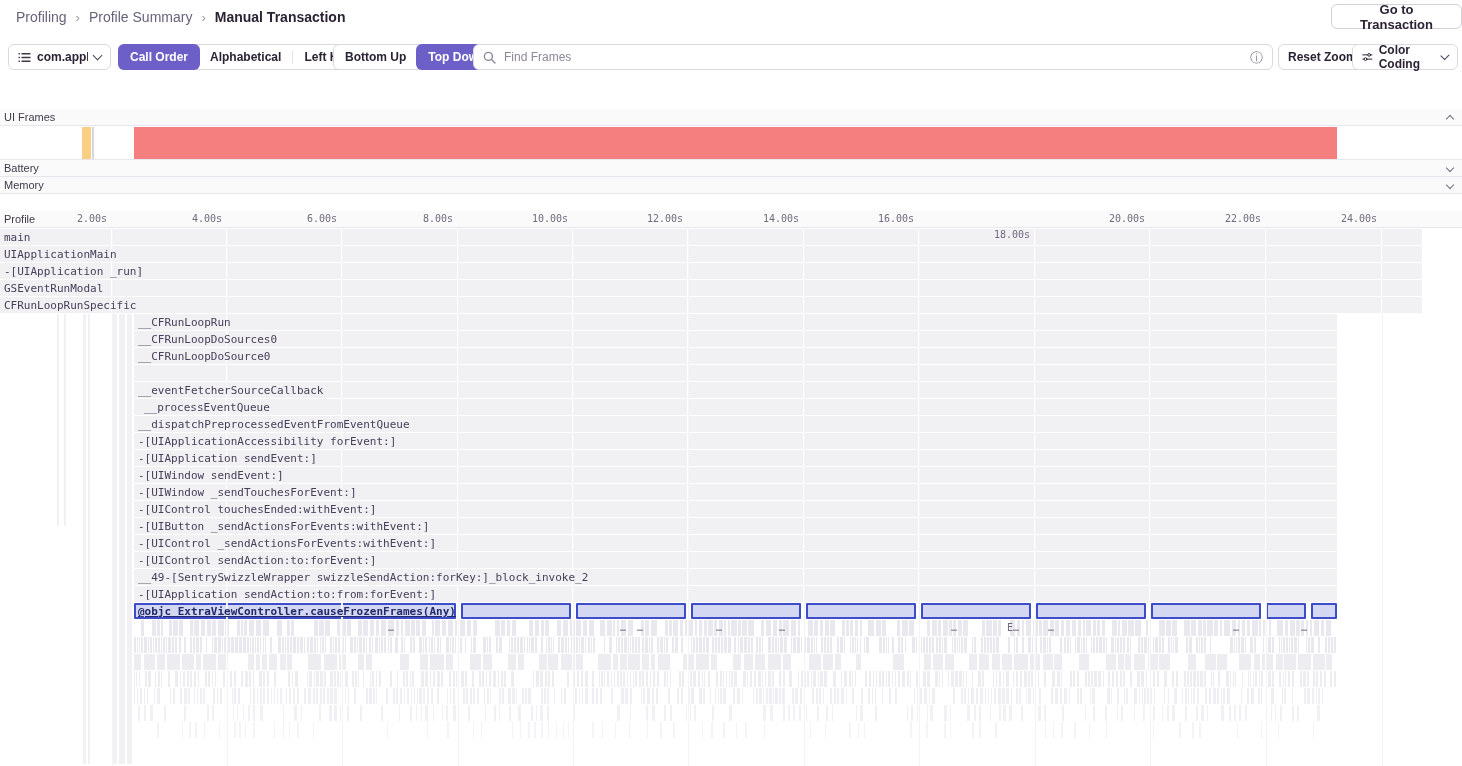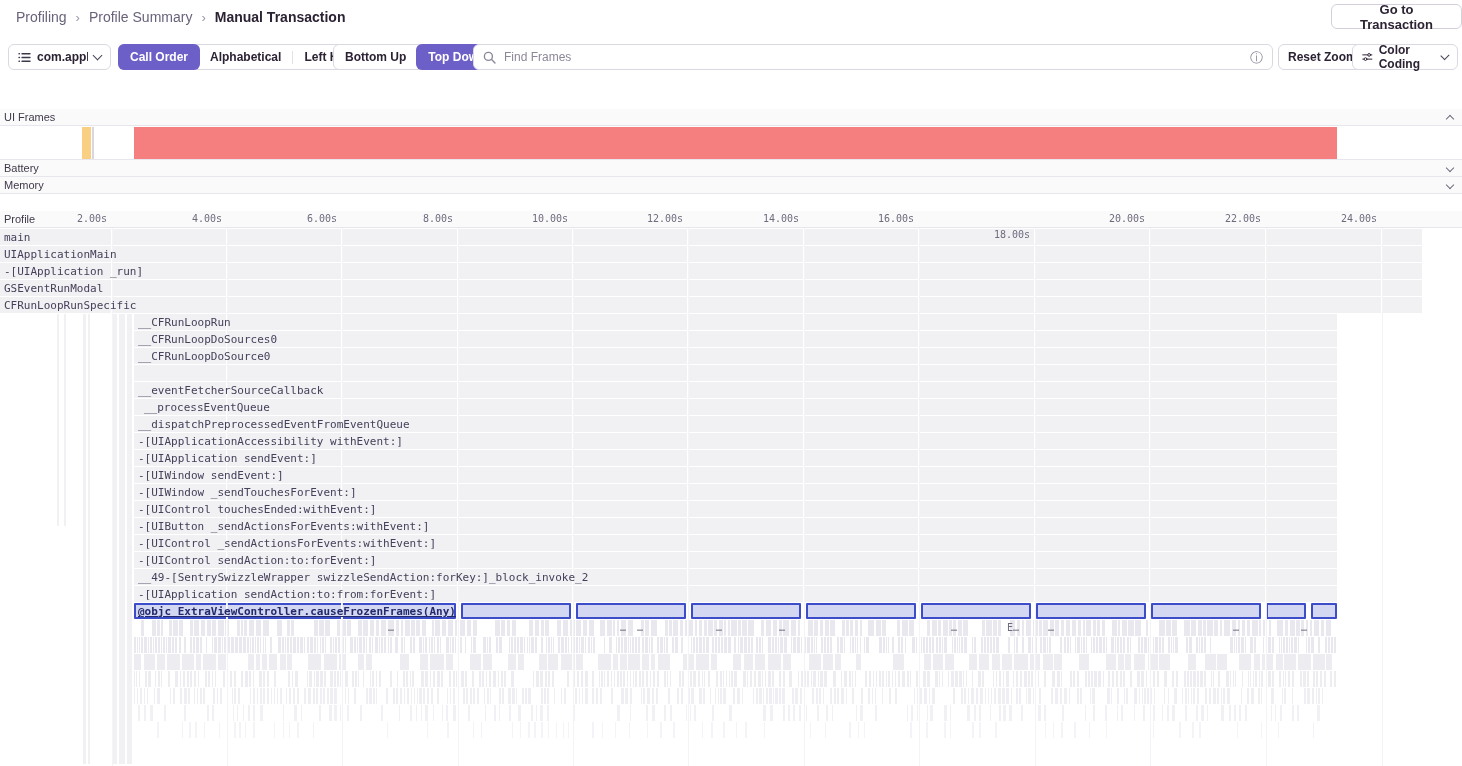--- a/index.html
+++ b/index.html
@@ -1446,21 +1446,21 @@
       <div class="ftxt" style="left: 4px; top: 247px;">UIApplicationMain</div>
       <div class="ftxt" style="left: 4px; top: 264px;">-[UIApplication _run]</div>
       <div class="ftxt" style="left: 4px; top: 281px;">GSEventRunModal</div>
       <div class="ftxt" style="left: 4px; top: 298px;">CFRunLoopRunSpecific</div>
       <div class="ftxt" style="left: 138px; top: 315px;">__CFRunLoopRun</div>
       <div class="ftxt" style="left: 138px; top: 332px;">__CFRunLoopDoSources0</div>
       <div class="ftxt" style="left: 138px; top: 349px;">__CFRunLoopDoSource0</div>
       <div class="ftxt" style="left: 138px; top: 383px;">__eventFetcherSourceCallback</div>
       <div class="ftxt" style="left: 144px; top: 400px;">__processEventQueue</div>
       <div class="ftxt" style="left: 138px; top: 417px;">__dispatchPreprocessedEventFromEventQueue</div>
-      <div class="ftxt" style="left: 138px; top: 434px;">-[UIApplicationAccessibility withEvent:]</div>
+      <div class="ftxt" style="left: 138px; top: 434px;">-[UIApplicationAccessibility forEvent:]</div>
       <div class="ftxt" style="left: 138px; top: 451px;">-[UIApplication sendEvent:]</div>
       <div class="ftxt" style="left: 138px; top: 468px;">-[UIWindow sendEvent:]</div>
       <div class="ftxt" style="left: 138px; top: 485px;">-[UIWindow _sendTouchesForEvent:]</div>
       <div class="ftxt" style="left: 138px; top: 502px;">-[UIControl touchesEnded:withEvent:]</div>
       <div class="ftxt" style="left: 138px; top: 519px;">-[UIButton _sendActionsForEvents:withEvent:]</div>
       <div class="ftxt" style="left: 138px; top: 536px;">-[UIControl _sendActionsForEvents:withEvent:]</div>
       <div class="ftxt" style="left: 138px; top: 553px;">-[UIControl sendAction:to:forEvent:]</div>
       <div class="ftxt" style="left: 138px; top: 570px;">__49-[SentrySwizzleWrapper swizzleSendAction:forKey:]_block_invoke_2</div>
       <div class="ftxt" style="left: 138px; top: 587px;">-[UIApplication sendAction:to:from:forEvent:]</div>
       <div class="ftxt sel" style="left: 138px; top: 604px;">@objc ExtraViewController.causeFrozenFrames(Any)</div>

